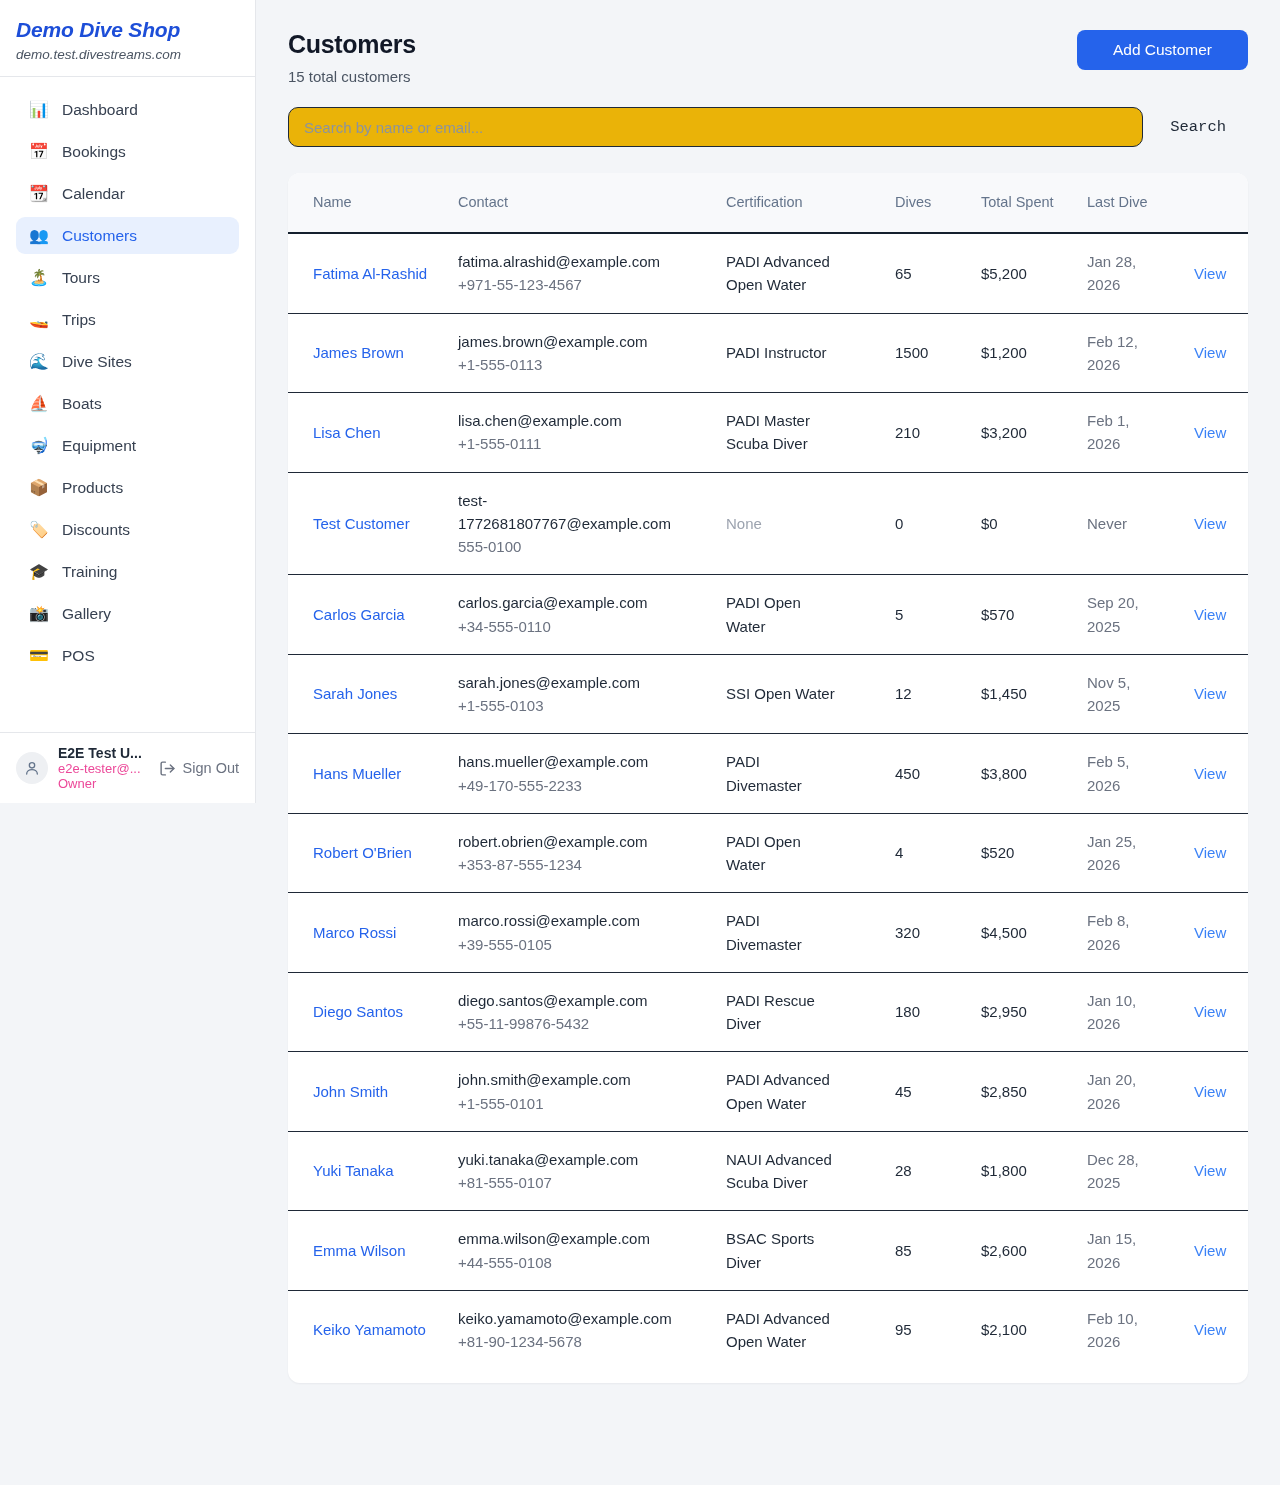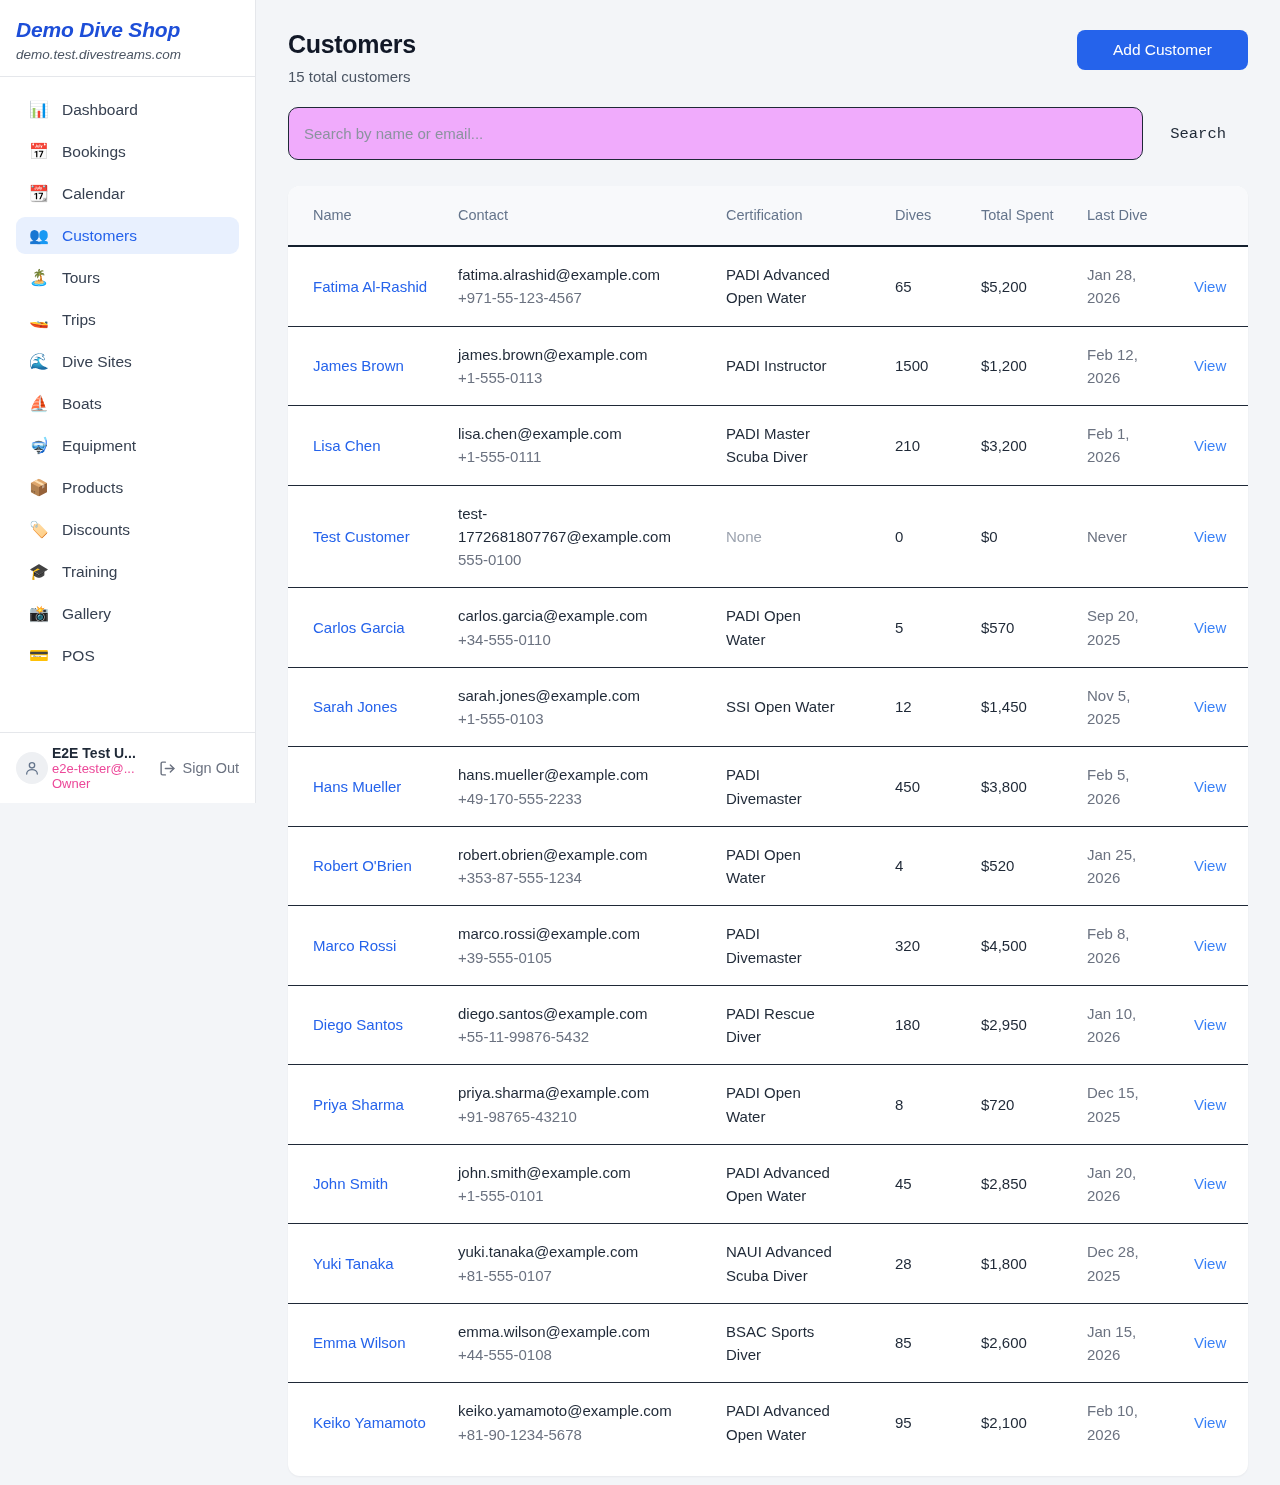--- a/index.html
+++ b/index.html
@@ -28,21 +28,21 @@
     display: flex; align-items: center; gap: 13px;
     padding: 9px 13px; margin-bottom: 5px;
     border-radius: 9px; font-size: 15.5px; color: #374151;
     cursor: pointer;
   }
   .nav-item .nav-icon { font-size: 16px; width: 20px; text-align: center; }
   .nav-item.active { background: #e8f0fe; color: #2563eb; }
   .sidebar-footer {
     border-top: 1px solid #e5e7eb;
     padding: 12px 16px;
-    display: flex; align-items: center; gap: 4px;
+    display: flex; align-items: center; gap: 10px;
   }
   .avatar {
     width: 32px; height: 32px; border-radius: 50%;
     background: #eef0f3; flex: none;
     display: flex; align-items: center; justify-content: center;
   }
   .user-block { min-width: 0; flex: 1; }
   .user-name { font-size: 14px; font-weight: 700; color: #1f2937; white-space: nowrap; }
   .user-email, .user-role { font-size: 13px; color: #ec4899; white-space: nowrap; }
   .signout {
@@ -54,24 +54,24 @@
   .main-header { display: flex; justify-content: space-between; align-items: flex-start; }
   .page-title { font-size: 25px; font-weight: 700; color: #111827; letter-spacing: -0.3px; }
   .page-sub { font-size: 15px; color: #4b5563; margin-top: 9px; }
   .btn-primary {
     background: #2563eb; color: #ffffff; border: none;
     font-family: inherit; font-size: 15.5px; font-weight: 500;
     padding: 11px 36px; border-radius: 8px; cursor: pointer;
   }
   .search-row { display: flex; align-items: center; margin-top: 22px; }
   .search-input {
-    flex: 1; height: 53px;
+    flex: 1; height: 40px;
     border: 1.6px solid #1f2937; border-radius: 10px;
     padding: 0 15px; font-family: inherit; font-size: 15px; color: #1f2937;
-    background: #f0abfc; outline: none;
+    background: #eab308; outline: none;
   }
   .search-input::placeholder { color: #8b939f; }
   .search-btn {
     background: none; border: none; font-family: Liberation Mono, monospace;
     font-size: 15.5px; color: #1f2937; margin: 0 22px 0 27px; cursor: pointer;
   }
   
   .card {
     margin-top: 26px; background: #ffffff; border-radius: 12px;
     overflow: hidden; box-shadow: 0 1px 2px rgba(16,24,40,0.05);
@@ -368,32 +368,20 @@
         <div class="email-line">diego.santos@example.com</div>
         <div class="phone-line">+55-11-99876-5432</div>
       </td>
       <td class="cell-cert">PADI Rescue Diver</td>
       <td class="cell-dives">180</td>
       <td class="cell-spent">$2,950</td>
       <td class="cell-last">Jan 10, 2026</td>
       <td><a class="view-link">View</a></td>
     </tr>
 
-    <tr class="customer-row">
-      <td><a class="name-link">Priya Sharma</a></td>
-      <td class="cell-contact">
-        <div class="email-line">priya.sharma@example.com</div>
-        <div class="phone-line">+91-98765-43210</div>
-      </td>
-      <td class="cell-cert">PADI Open Water</td>
-      <td class="cell-dives">8</td>
-      <td class="cell-spent">$720</td>
-      <td class="cell-last">Dec 15, 2025</td>
-      <td><a class="view-link">View</a></td>
-    </tr>
 
     <tr class="customer-row">
       <td><a class="name-link">John Smith</a></td>
       <td class="cell-contact">
         <div class="email-line">john.smith@example.com</div>
         <div class="phone-line">+1-555-0101</div>
       </td>
       <td class="cell-cert">PADI Advanced Open Water</td>
       <td class="cell-dives">45</td>
       <td class="cell-spent">$2,850</td>

